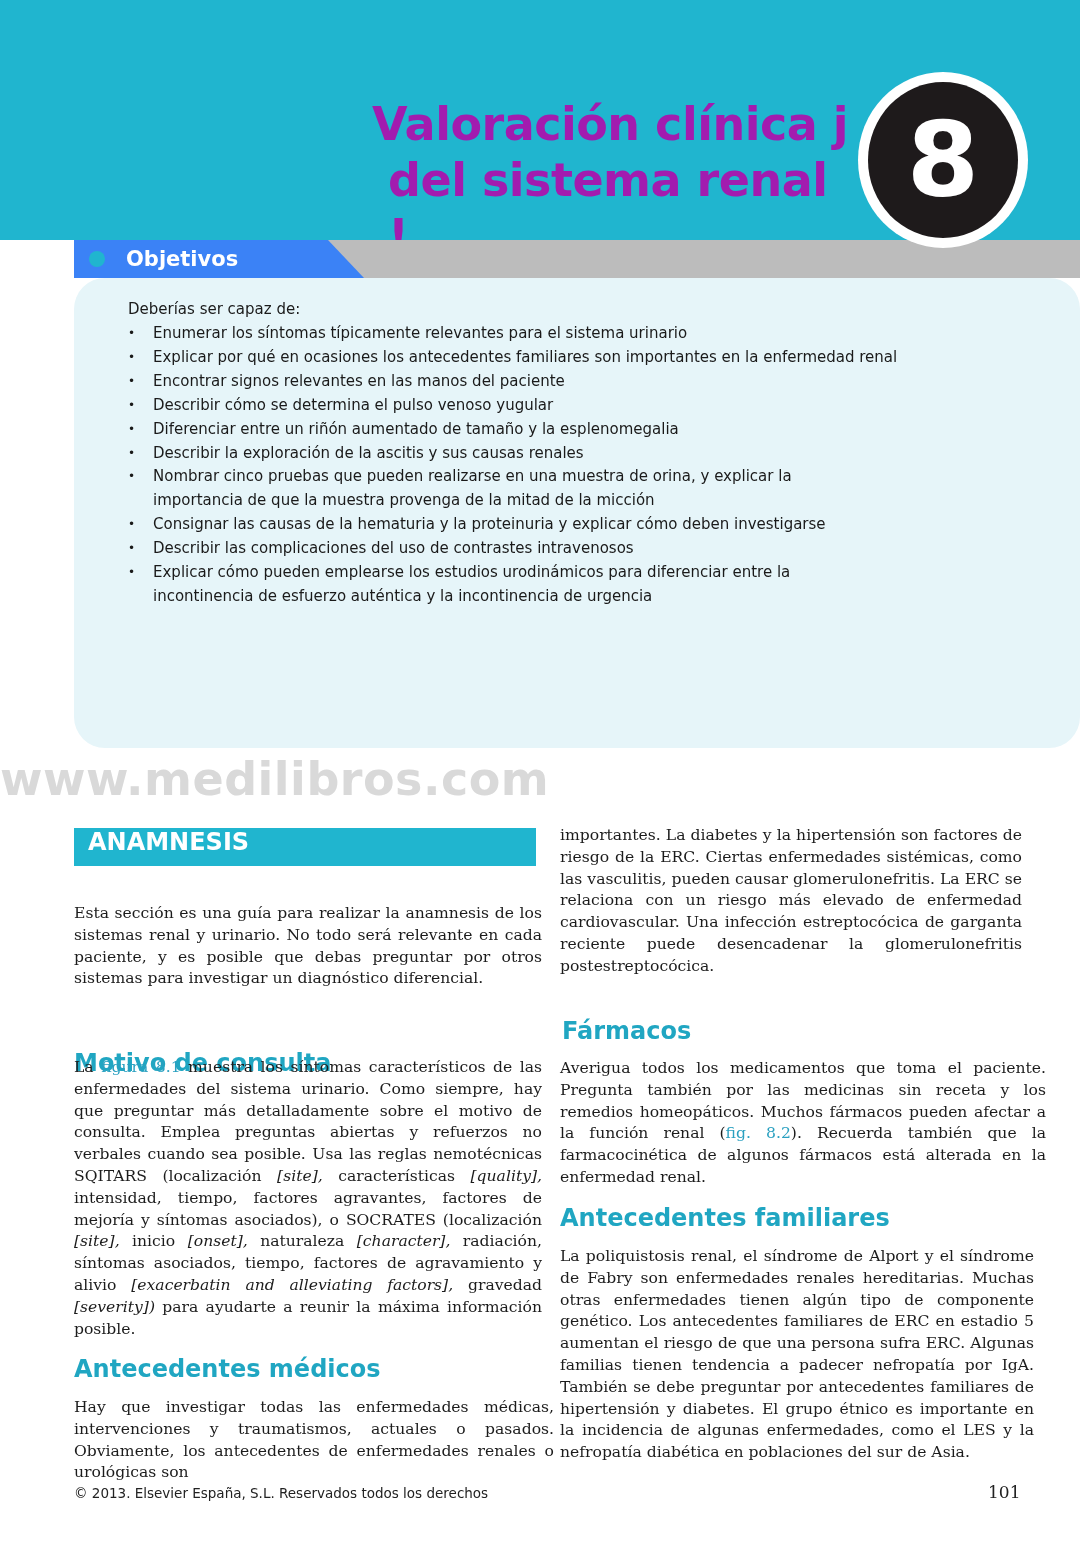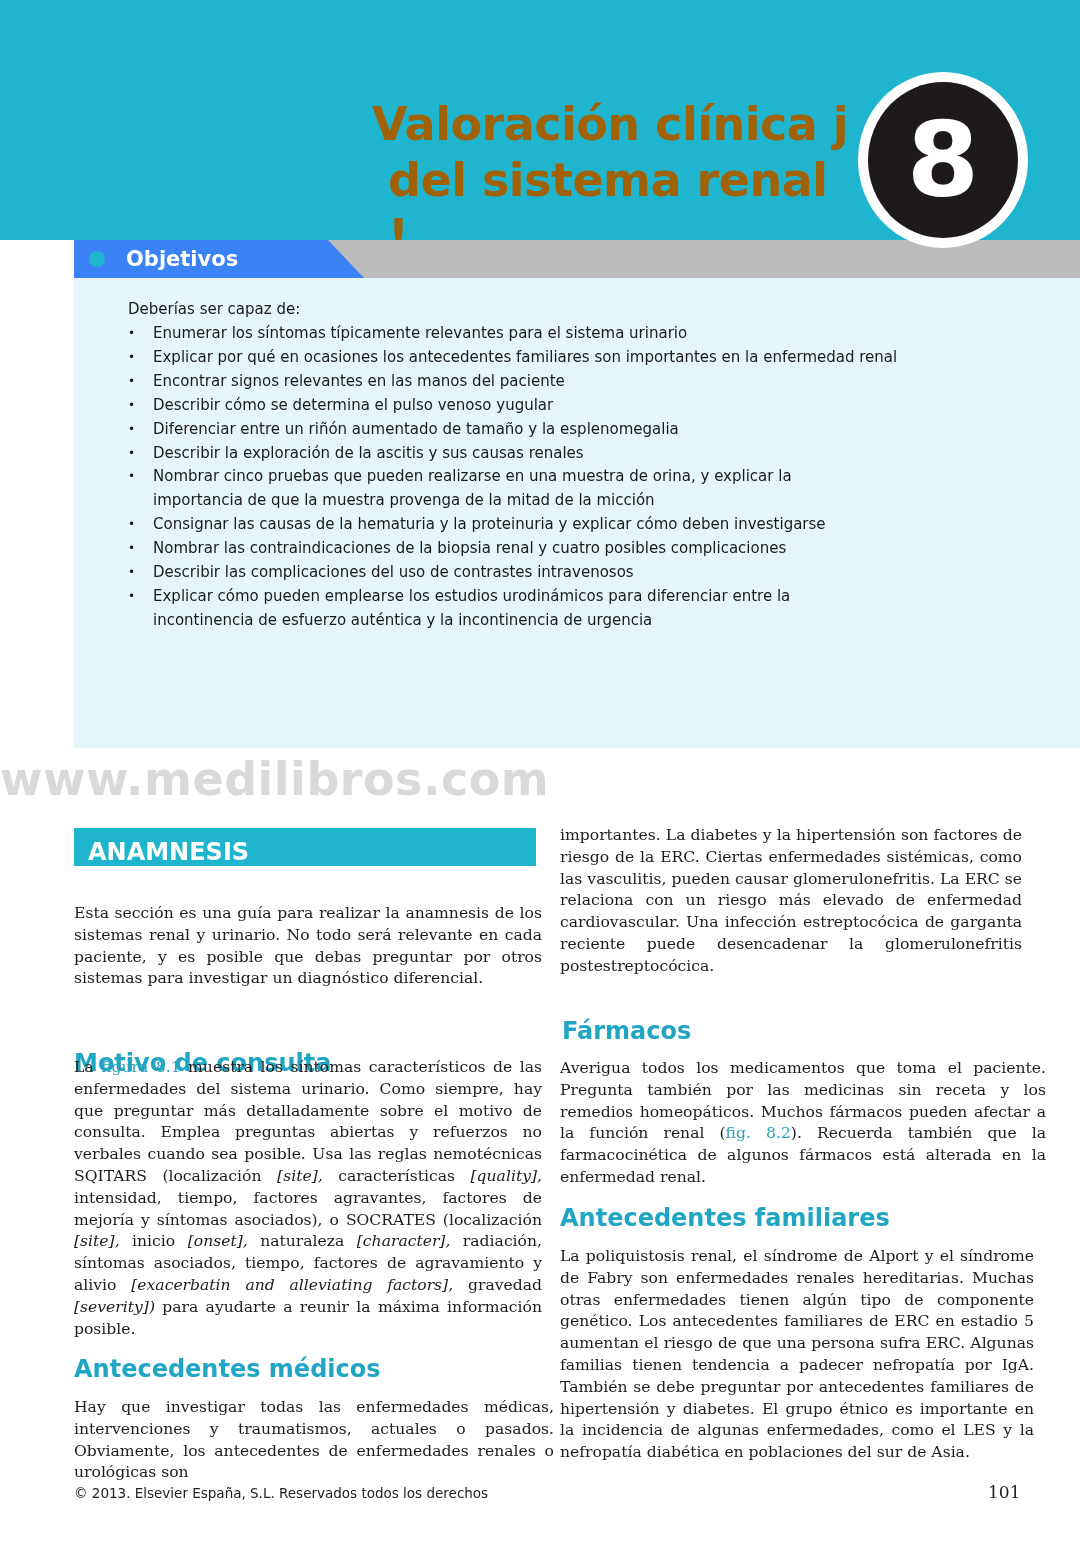--- a/index.html
+++ b/index.html
@@ -7,21 +7,21 @@
       width: 1080px; height: 1562px; position: relative; overflow: hidden;
       background: #ffffff; font-family: "DejaVu Serif", serif; color: #222;
     }
     .header-band {
       position: absolute; left: 0; top: 0; width: 1080px; height: 240px;
       background: #20b5cf;
     }
     .chapter-title {
       position: absolute; left: 372px; top: 96px; width: 490px;
       font-family: "DejaVu Sans", sans-serif; font-weight: bold;
-      color: #a16207; font-size: 46px; line-height: 56px; letter-spacing: -0.5px;
+      color: #a21caf; font-size: 46px; line-height: 56px; letter-spacing: -0.5px;
     }
     .chapter-title .l1 { display: block; }
     .chapter-title .l2 { display: block; padding-left: 16px; }
     .chapter-badge {
       position: absolute; left: 858px; top: 72px; width: 170px; height: 176px;
       border-radius: 50%; background: #ffffff; z-index: 3;
     }
     .chapter-badge .inner {
       position: absolute; left: 10px; top: 10px; width: 150px; height: 156px;
       border-radius: 50%; background: #1e1a1b;
@@ -40,40 +40,41 @@
     .obj-dot {
       width: 16px; height: 16px; border-radius: 50%; background: #20b5cf;
       margin-left: 15px; margin-right: 21px;
     }
     .obj-title {
       color: #fff; font-family: "DejaVu Sans", sans-serif; font-weight: bold; font-size: 21px;
     }
     .obj-box {
       position: absolute; left: 74px; top: 278px; width: 1006px; height: 470px;
       background: #e6f5f9;
+      border-radius: 31px;
     }
     .obj-intro {
       position: absolute; left: 54px; top: 22px;
       font-family: "DejaVu Sans", sans-serif; font-size: 15px; color: #1a1a1a;
     }
     .obj-list {
       position: absolute; left: 54px; top: 44px; margin: 0; padding: 0; list-style: none;
       font-family: "DejaVu Sans", sans-serif; font-size: 15px; color: #1a1a1a;
       width: 880px;
     }
     .obj-list li { position: relative; padding-left: 25px; line-height: 23.9px; }
     .obj-list li::before { content: "•"; position: absolute; left: 0; top: 0; font-size: 12px; }
     .watermark {
       position: absolute; left: 0; top: 752px; width: 1080px; text-align: left;
       font-family: "DejaVu Sans", sans-serif; font-weight: bold; font-size: 46px;
       color: #d9d9d9; letter-spacing: 0.5px;
     }
     .anam-bar {
       position: absolute; left: 74px; top: 828px; width: 462px; height: 38px;
-      background: #20b5cf; display: flex; align-items: flex-end;
+      background: #20b5cf; display: flex; align-items: flex-start;
     }
     .anam-bar span {
       color: #fff; font-family: "DejaVu Sans", sans-serif; font-weight: bold; font-size: 24px;
       margin-left: 14px;
     }
     .col {
       position: absolute; font-size: 15.6px; line-height: 21.8px; text-align: justify;
       color: #1c1c1c;
     }
     .col p { margin: 0; }
@@ -113,21 +114,20 @@
   <div class="obj-intro">Deberías ser capaz de:</div>
   <ul class="obj-list">
     <li>Enumerar los síntomas típicamente relevantes para el sistema urinario</li>
     <li>Explicar por qué en ocasiones los antecedentes familiares son importantes en la enfermedad renal</li>
     <li>Encontrar signos relevantes en las manos del paciente</li>
     <li>Describir cómo se determina el pulso venoso yugular</li>
     <li>Diferenciar entre un riñón aumentado de tamaño y la esplenomegalia</li>
     <li>Describir la exploración de la ascitis y sus causas renales</li>
     <li style="width:720px">Nombrar cinco pruebas que pueden realizarse en una muestra de orina, y explicar la importancia de que la muestra provenga de la mitad de la micción</li>
     <li>Consignar las causas de la hematuria y la proteinuria y explicar cómo deben investigarse</li>
-    <li>Nombrar las contraindicaciones de la biopsia renal y cuatro posibles complicaciones</li>
     <li>Describir las complicaciones del uso de contrastes intravenosos</li>
     <li style="width:730px">Explicar cómo pueden emplearse los estudios urodinámicos para diferenciar entre la incontinencia de esfuerzo auténtica y la incontinencia de urgencia</li>
   </ul>
 </div>
 
 <div class="watermark">www.medilibros.com</div>
 
 <div class="anam-bar">
   <span>ANAMNESIS</span>
 </div>

